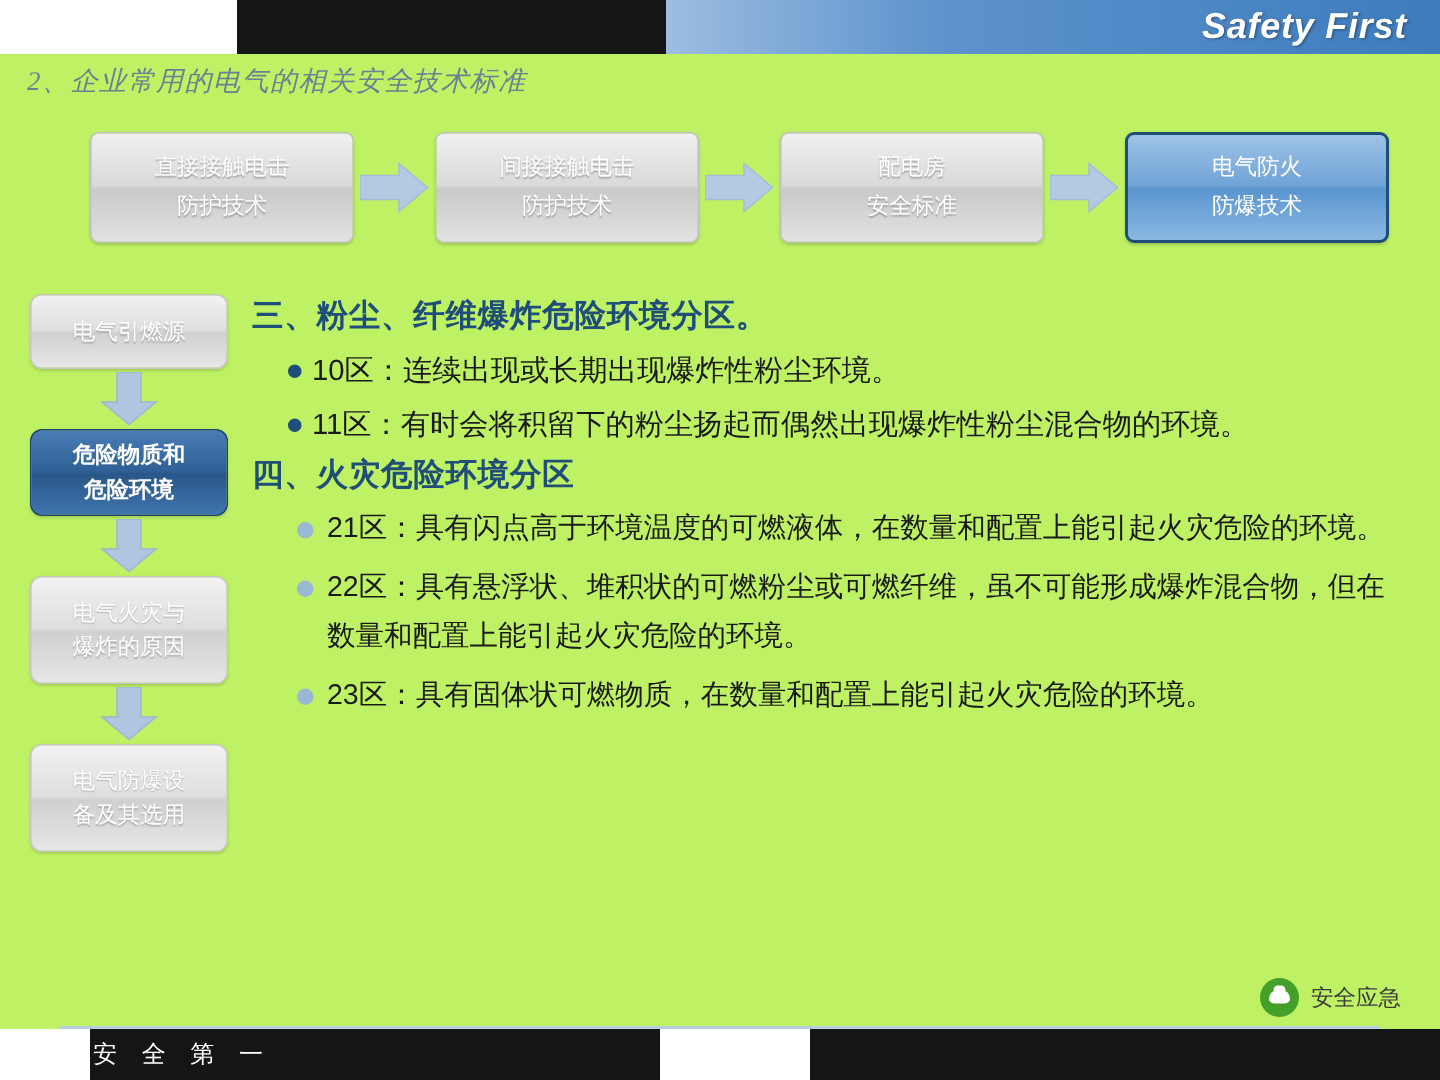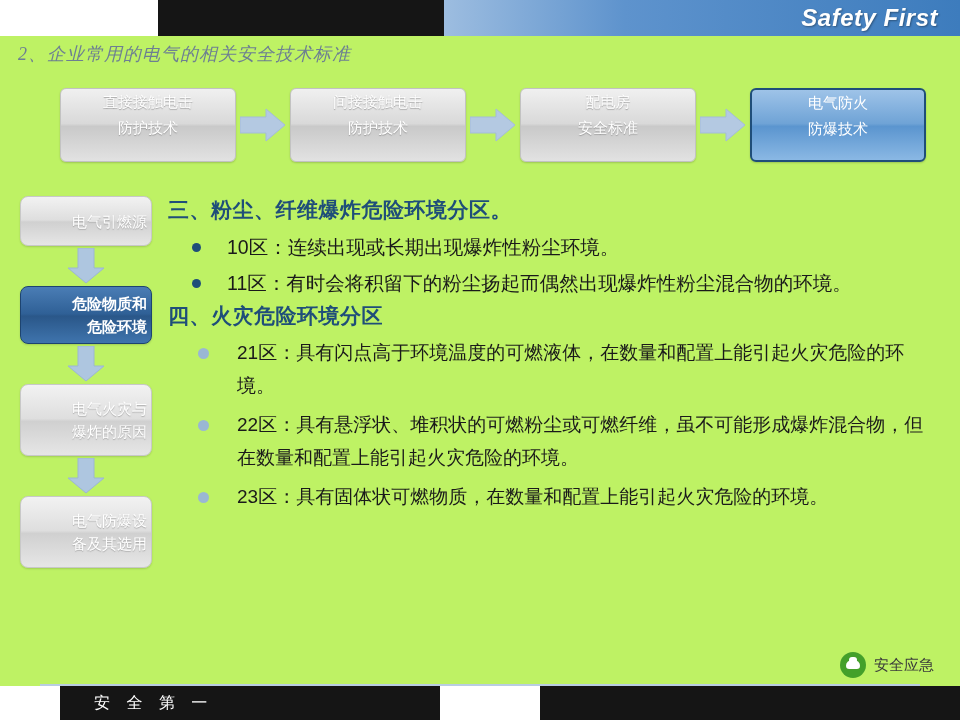--- a/index.html
+++ b/index.html
@@ -50,21 +50,21 @@
 
   
   .flow {
     position: absolute; top: 88px; left: 60px;
     display: flex; align-items: center;
   }
   .flow-box {
     width: 176px; height: 74px;
     border-radius: 6px;
     display: flex; flex-direction: column;
-    align-items: center; 
+    align-items: center; justify-content: center;
     font-size: 15px;
     line-height: 26px;
     color: #ffffff;
     background: linear-gradient(to bottom, #f0f0f0 0%, #d9d9d9 48%, #c9c9c9 52%, #e2e2e2 100%);
     border: 1px solid #c2c2c2;
     box-shadow: 0 1px 2px rgba(0,0,0,0.18);
     text-align: center;
   }
   .flow-box.grey span { color: #ffffff; text-shadow: 0 1px 1px rgba(120,120,120,0.6); }
   .flow-box.active {
@@ -82,21 +82,21 @@
 
   
   .left-flow {
     position: absolute; top: 196px; left: 20px;
     width: 132px;
   }
   .lbox {
     width: 132px;
     border-radius: 8px;
     display: flex; flex-direction: column;
-    align-items: flex-end; justify-content: center;
+    align-items: center; justify-content: center;
     text-align: center;
     font-size: 15px;
     line-height: 23px;
     padding: 8px 4px;
     color: #ffffff;
     background: linear-gradient(to bottom, #f2f2f2 0%, #dedede 48%, #d0d0d0 52%, #e6e6e6 100%);
     border: 1px solid #c8c8c8;
     box-shadow: 0 1px 2px rgba(0,0,0,0.15);
   }
   .lbox span { text-shadow: 0 1px 1px rgba(130,130,130,0.55); }
@@ -129,21 +129,20 @@
   }
   .head2 { }
   ul { list-style: none; }
   .bullet-row {
     display: flex;
     align-items: flex-start;
     font-size: 19.5px;
     line-height: 34px;
     color: #1a1a1a;
     margin-bottom: 2px;
-    gap: 19px;
   }
   .bullet-row .dot {
     flex: 0 0 auto;
     width: 9px; height: 9px;
     border-radius: 50%;
     background: #1f4e79;
     margin: 13px 7px 0 24px;
   }
   .bullet-row .dot.light {
     background: #9ab7d4;
@@ -157,21 +156,21 @@
   .bottombar {
     position: absolute; bottom: 0; left: 0;
     width: 960px; height: 34px;
     display: flex;
   }
   .bottombar .b-white {
     width: 60px; background: #ffffff;
   }
   .bottombar .b-black1 {
     width: 380px; background: #151515;
-    display: flex; align-items: center; padding-left: 34px;
+    display: flex; align-items: center; padding-left: 2px;
   }
   .bottombar .b-black1 span {
     color: #ffffff; font-size: 16px; letter-spacing: 6px;
   }
   .bottombar .b-white2 { width: 100px; background: #ffffff; }
   .bottombar .b-black2 { flex: 1; background: #151515; }
   .bottom-line {
     position: absolute; bottom: 34px; left: 40px;
     width: 880px; height: 2px;
     background: #b9cde2;

